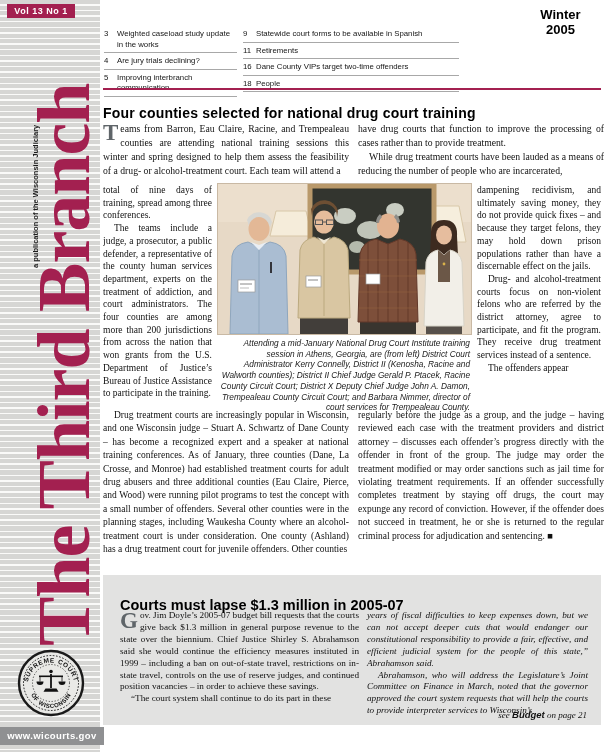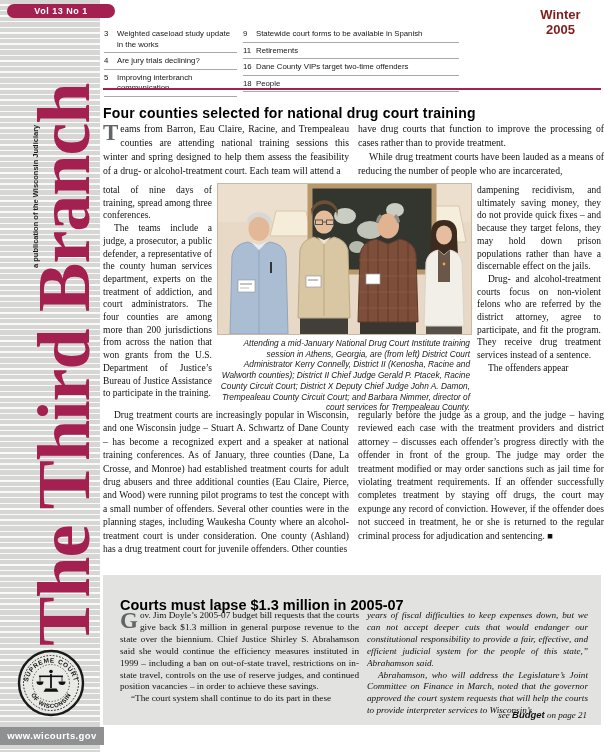--- a/index.html
+++ b/index.html
@@ -2,22 +2,22 @@
 <html style="--accent: #a32050; --box: #e2e2e1; --stripe: #d6d6d4; --footer: #8f9092;"><head>
 <meta charset="utf-8">
 <style>
   :root{ --accent:#a32050; --box:#e2e2e1; --stripe:#d6d6d4; --footer:#8f9092; }
   html,body{margin:0;padding:0;background:#fff;}
   .page{position:relative;width:604px;height:752px;background:#fff;overflow:hidden;
         font-family:"Liberation Serif","DejaVu Serif",serif;color:#111;}
   
   .sidebar{position:absolute;left:0;top:0;width:100px;height:752px;
            background:repeating-linear-gradient(to bottom,var(--stripe) 0 4.2px,#fafaf9 4.2px 5.6px);}
-  .vol-badge{position:absolute;left:7px;top:4px;width:108px;height:14px;background:var(--accent);
-             color:#fff;font:bold 9px/14px "Liberation Sans",sans-serif;text-align:center;letter-spacing:.5px;border-radius:7px;}
+  .vol-badge{position:absolute;left:7px;top:4px;width:68px;height:14px;background:var(--accent);
+             color:#fff;font:bold 9px/14px "Liberation Sans",sans-serif;text-align:center;letter-spacing:.5px;}
   .masthead{position:absolute;left:24px;top:26px;width:620px;height:80px;transform-origin:0 0;
             transform:rotate(-90deg) translateX(-620px);white-space:nowrap;
             font-family:"Liberation Serif","DejaVu Serif",serif;font-weight:bold;
             font-size:74px;line-height:80px;color:var(--accent);letter-spacing:-1px;}
   .tagline{position:absolute;left:30px;top:96px;width:172px;height:11px;transform-origin:0 0;
            transform:rotate(-90deg) translateX(-172px);white-space:nowrap;
            font:bold 7.5px/11px "Liberation Sans",sans-serif;color:#1c1c1c;}
   .seal{position:absolute;left:17px;top:649px;width:68px;height:68px;}
   .site-bar{position:absolute;left:0;top:727px;width:104px;height:18px;background:var(--footer);
             color:#fff;font:bold 9.5px/18px "Liberation Sans",sans-serif;text-align:center;letter-spacing:.4px;cursor:pointer;}
@@ -26,21 +26,21 @@
   .hl-bar{position:absolute;left:0;top:5px;width:162px;height:16px;background:var(--accent);
           color:#fff;font:bold 10.5px/16px "Liberation Sans",sans-serif;letter-spacing:4px;padding-left:8px;box-sizing:border-box;}
   .toc{position:absolute;top:29px;font-family:"Liberation Sans","DejaVu Sans",sans-serif;}
   .toc-left{left:1px;width:133px;}
   .toc-right{left:140px;width:216px;}
   .toc-item{display:flex;border-bottom:1px solid #a8a8a8;padding-bottom:2px;margin-bottom:3px;
             font-size:7.8px;line-height:10.5px;color:#151515;cursor:pointer;}
   .toc-num{width:13px;flex:none;}
   .toc-label{flex:1;}
   .issue{position:absolute;left:420px;top:7px;width:75px;text-align:center;
-         font:bold 13px/15px "Liberation Sans",sans-serif;color:#7f1d1d;}
+         font:bold 13px/15px "Liberation Sans",sans-serif;color:#000000;}
   .rule-top{position:absolute;left:0;top:88px;width:498px;height:2px;background:var(--accent);}
   .headline1{position:absolute;left:0;top:96px;width:498px;
              font:bold 14px/17px "Liberation Sans",sans-serif;color:#000;letter-spacing:.2px;}
   
   .bt{position:absolute;text-align:justify;font-size:9.7px;line-height:13.9px;color:#101010;}
   .bt p{margin:0;}
   .ind{text-indent:11px;}
   .a1-l1{left:0;top:122px;width:246px;height:60px;overflow:hidden;}
   .a1-r1{left:255px;top:122px;width:246px;height:60px;overflow:hidden;}
   .narrow{font-size:9.5px;line-height:12.7px;}

